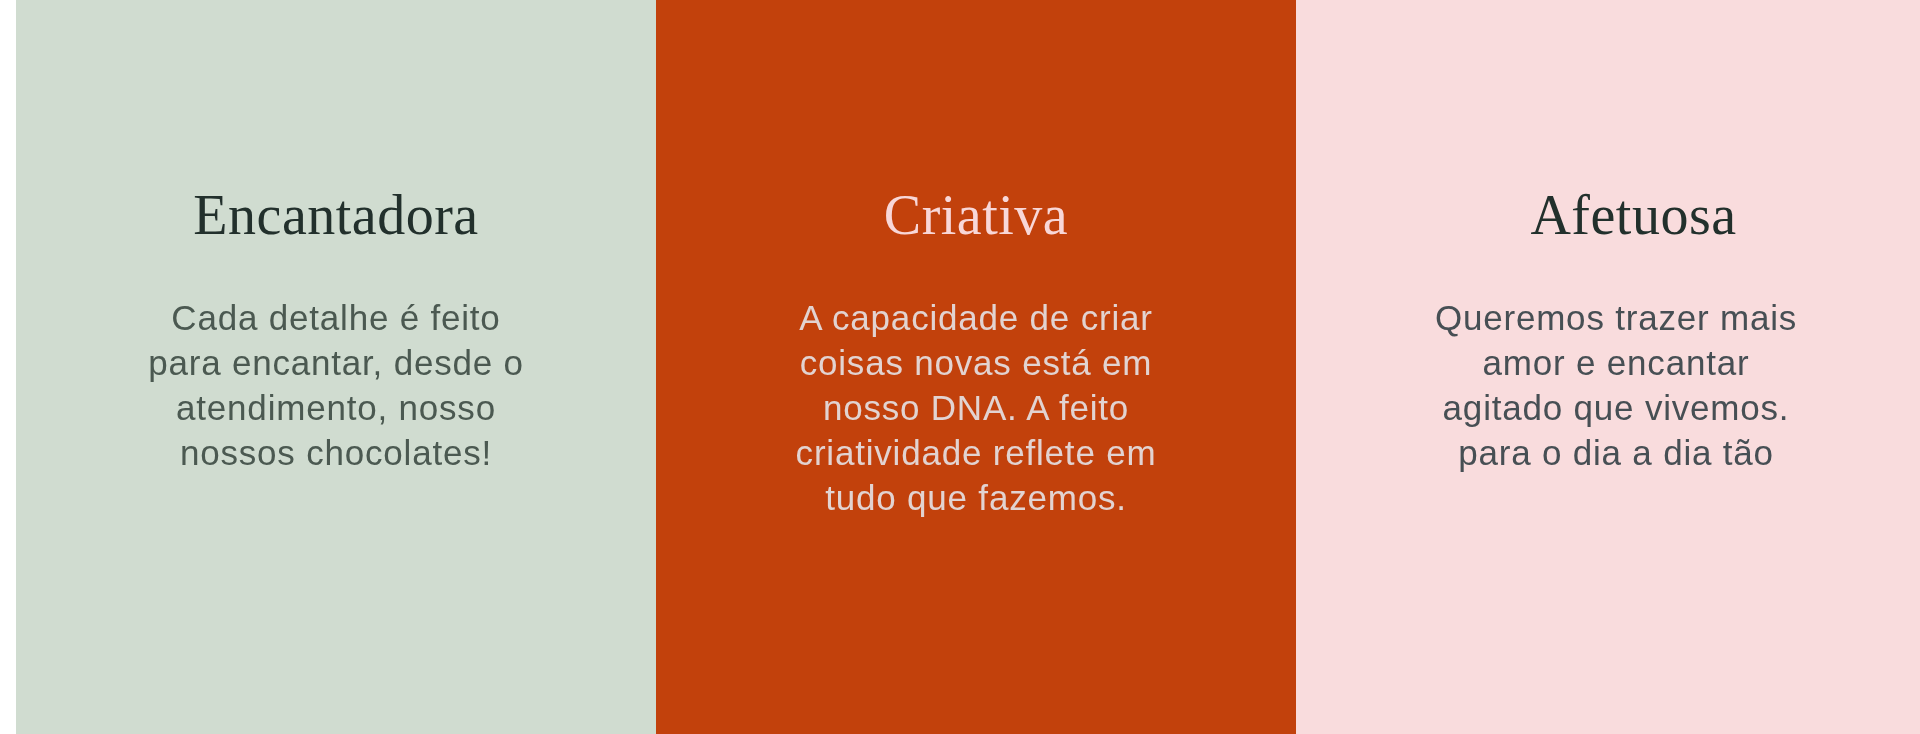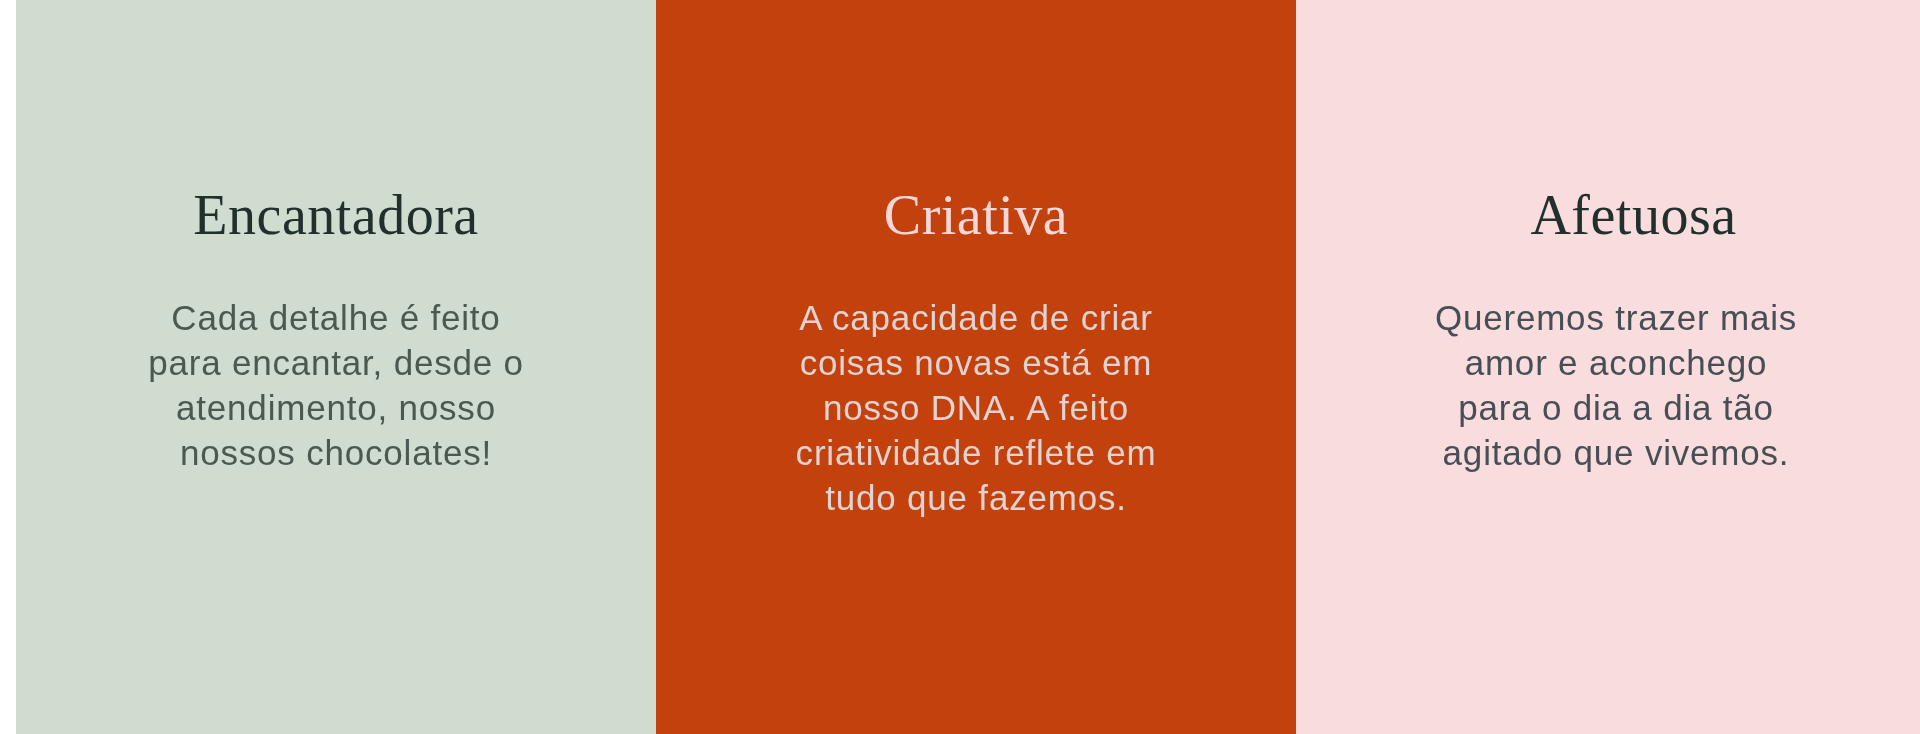--- a/index.html
+++ b/index.html
@@ -67,19 +67,19 @@
       <p class="body-line">nosso DNA. A feito</p>
       <p class="body-line">criatividade reflete em</p>
       <p class="body-line">tudo que fazemos.</p>
     </div>
   </section>
 
   <section class="panel" style="background-color: rgb(249, 220, 221);">
     <h2 class="panel-heading" style="color: rgb(34, 48, 44); margin-left: 35px;">Afetuosa</h2>
     <div class="panel-body" style="color: rgb(71, 79, 84);">
       <p class="body-line">Queremos trazer mais</p>
-      <p class="body-line">amor e aconchego</p>
+      <p class="body-line">amor e encantar</p>
+      <p class="body-line">agitado que vivemos.</p>
       <p class="body-line">para o dia a dia tão</p>
-      <p class="body-line">agitado que vivemos.</p>
     </div>
   </section>
 
 </main>
 
 </body></html>

